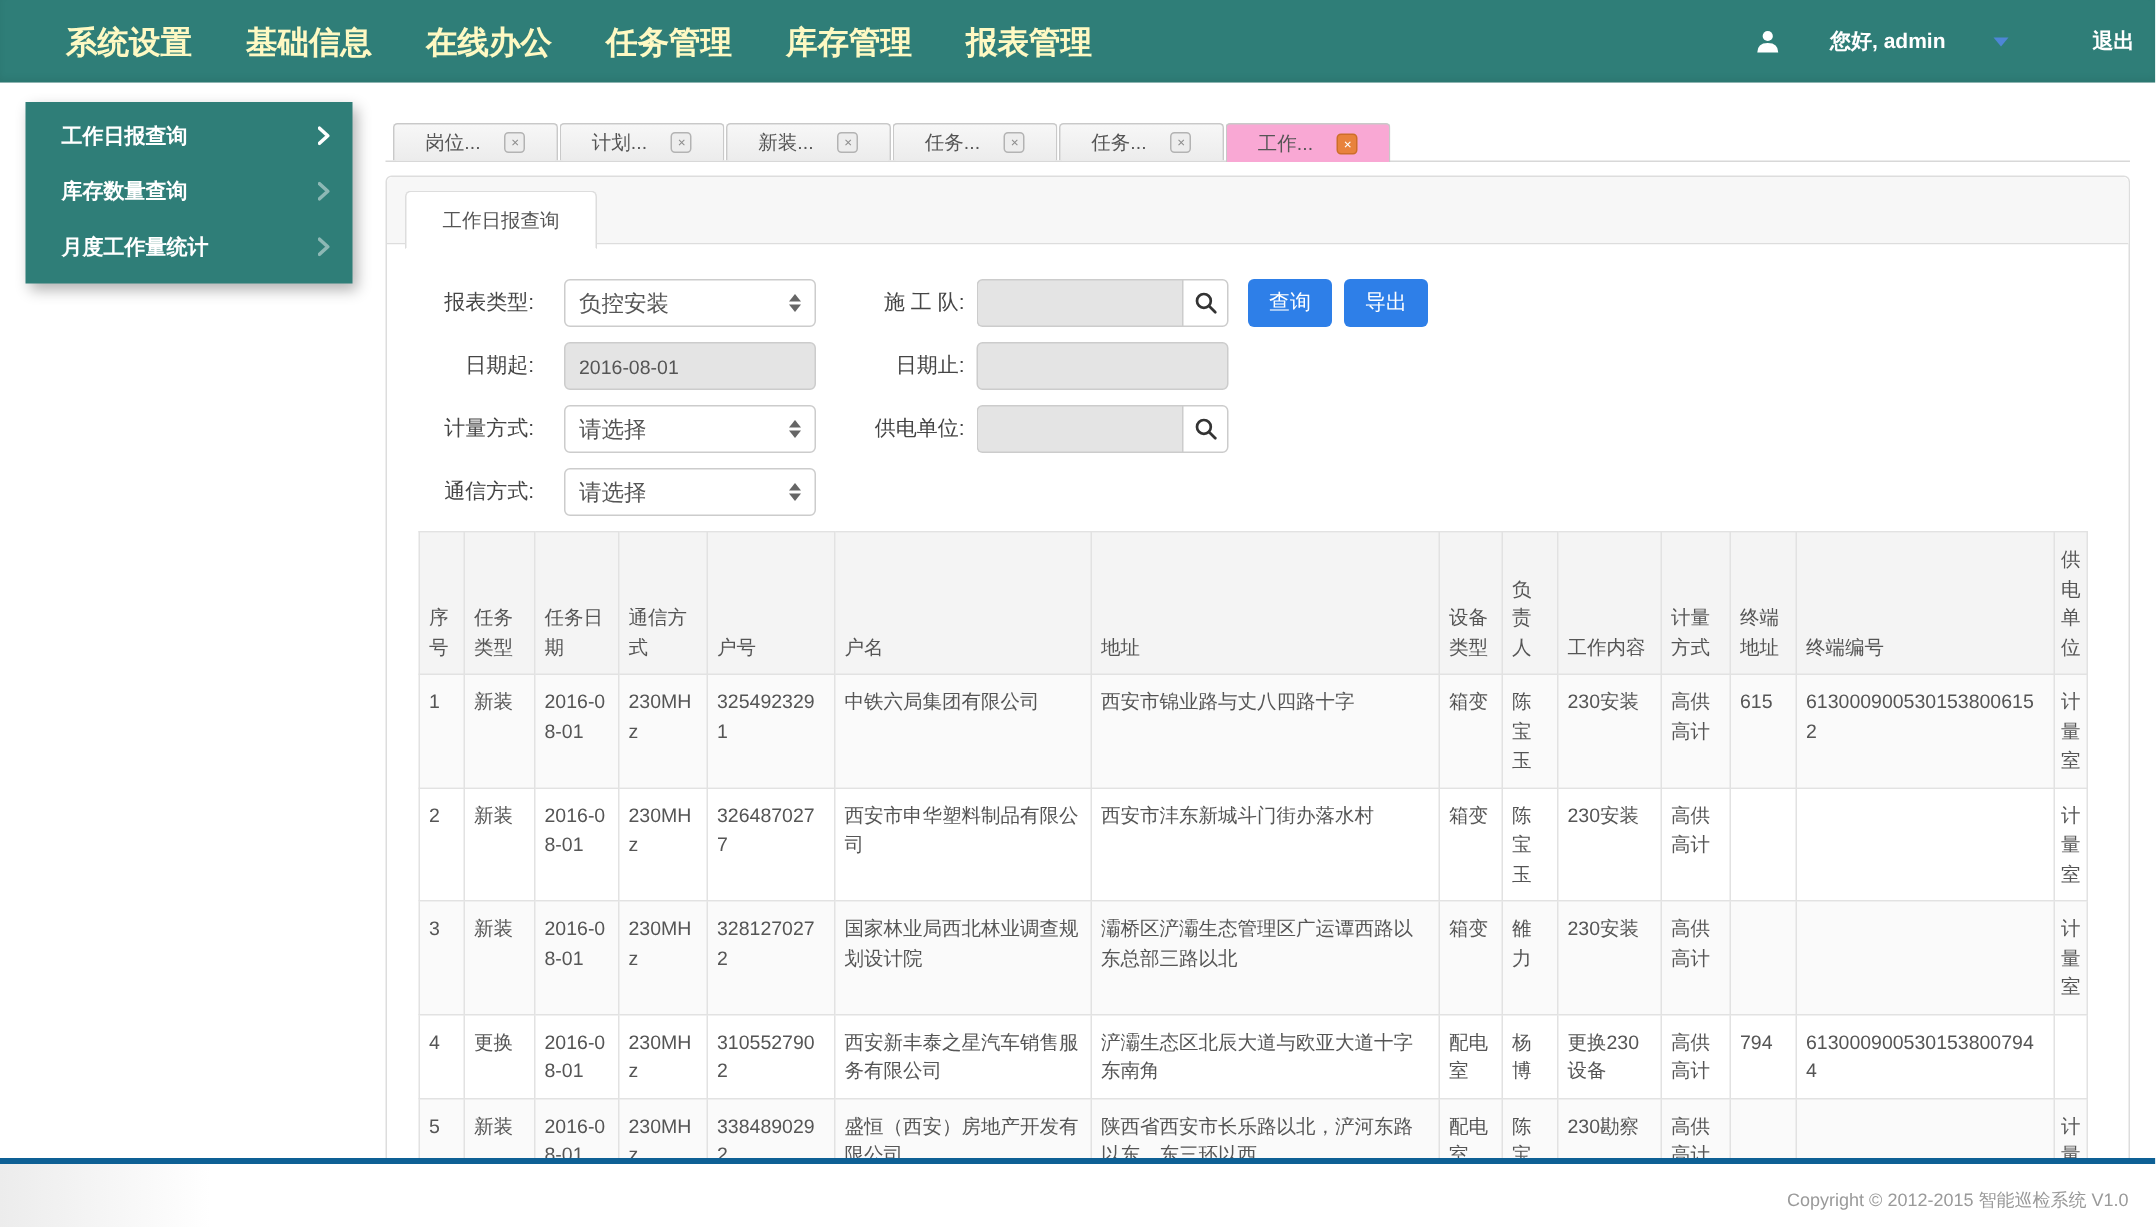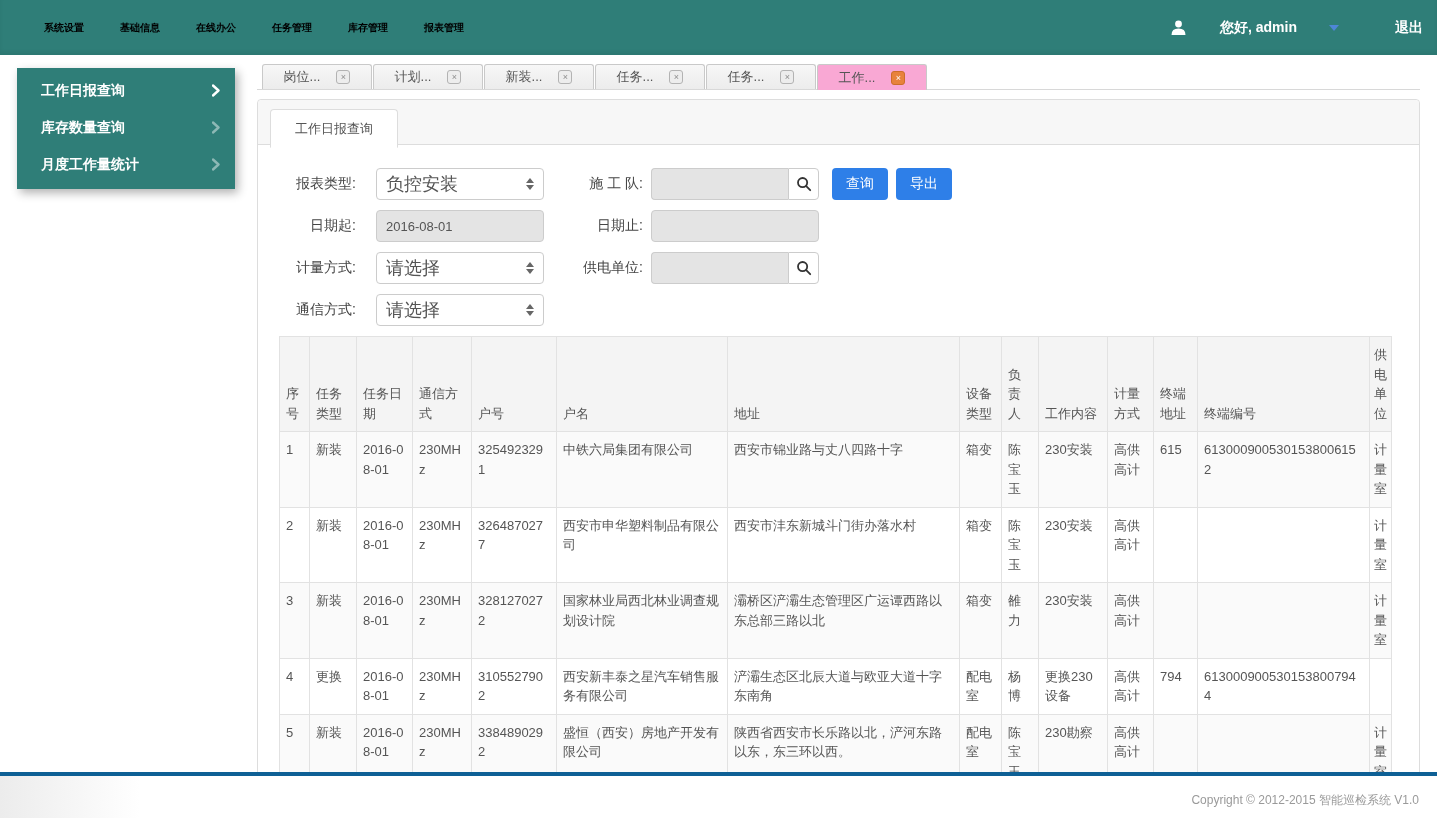--- a/index.html
+++ b/index.html
@@ -10,37 +10,37 @@
   
   .topbar { position:absolute; top:0; left:0; right:0; height:55px; background:#2f7e78;
             display:flex; align-items:center; padding:0 14px; z-index:10;
             box-shadow: inset 0 -3px 4px rgba(0,0,0,.06); }
   .brand { display:flex; align-items:center; gap:7px; }
   .brand-text { line-height:1; color:#86c9bf; text-align:center; }
   .brand-cn { font-size:15px; font-weight:bold; letter-spacing:1px; }
   .brand-en { font-size:7px; letter-spacing:2px; margin-top:2px; }
   .app-title { color:#d9f1ed; font-size:27px; font-weight:bold; letter-spacing:2px; margin-left:8px; }
   .topmenu { display:flex; gap:36px; margin-left:30px; }
-  .menu-item { color:#000000; font-size:10px; font-weight:bold; cursor:pointer; white-space:nowrap; }
+  .menu-item { color:#fef9c3; font-size:21px; font-weight:bold; cursor:pointer; white-space:nowrap; }
   .top-right { margin-left:auto; display:flex; align-items:center; color:#fff;gap:26px; }
   .greeting { font-size:14px; font-weight:bold; margin-left:7px; }
   .caret-down { width:0; height:0; border-left:5px solid transparent; border-right:5px solid transparent;
                 border-top:6px solid #4e86d6; margin-left:6px; }
   .logout { font-size:14px; font-weight:bold; margin-left:30px; cursor:pointer; }
 
   
   .sidebar { position:absolute; left:17px; top:68px; width:218px; background:#2f7e78;
              padding:4px 0 6px; box-shadow:3px 4px 9px rgba(0,0,0,.30); z-index:6; }
   .side-item { height:37px; display:flex; align-items:center; padding:0 15px 0 24px;
                color:#fff; font-size:14px; font-weight:bold; cursor:pointer; }
   .side-item .chev { margin-left:auto; opacity:.45; display:flex; align-items:center; }
   .side-item.active .chev { opacity:1; }
 
   
-  .main { position:absolute; left:257px; top:64px; width:1163px; z-index:2; }
+  .main { position:absolute; left:257px; top:82px; width:1163px; z-index:2; }
 
   .tabstrip { display:flex; height:26px; padding-left:5px; border-bottom:1px solid #d8d8d8; }
   .tab { width:110px; display:flex; align-items:center; justify-content:center; gap:16px;
          background:linear-gradient(#f7f7f7,#ececec); border:1px solid #c9c9c9; border-bottom:none;
          border-radius:3px 3px 0 0; font-size:13px; color:#555; margin-right:1px; cursor:pointer; }
   .tab-close { width:14px; height:14px; border:1px solid #b3b3b3; background:#ededed; color:#8d8d8d;
                border-radius:3px; font-size:9px; line-height:12px; text-align:center; cursor:pointer; }
   .tab.active { background:#f9a8d4; margin-bottom:-1px; border-color:#c9c9c9; }
   .tab.active .tab-close { background:#e8823c; border-color:#cd6e29; color:#fff; }
 
@@ -51,21 +51,21 @@
             border-radius:4px 4px 0 0; padding:10px 24px 9px; font-size:13px; color:#555;
             position:relative; top:1px; cursor:default; }
   .panel-body { padding-top:23px; }
 
   
   .form-row { display:flex; align-items:center; height:32px; margin:0 0 10px 23px; }
   .f-label { width:75px; text-align:right; font-size:14px; color:#454545; white-space:nowrap; }
   .f-gap { width:20px; }
   .f-label2 { width:107px; text-align:right; padding-right:8px; font-size:14px; color:#454545; white-space:nowrap; }
   .select-box { width:168px; height:32px; border:1px solid #ccc; border-radius:4px; background:#fff;
-                display:flex; align-items:center; padding:0 9px; font-size:18px; color:#555; cursor:pointer; }
+                display:flex; align-items:center; padding:0 9px; font-size:15px; color:#555; cursor:pointer; }
   .spinner { margin-left:auto; display:flex; flex-direction:column; gap:2px; align-items:center; }
   .tri-up { width:0; height:0; border-left:4px solid transparent; border-right:4px solid transparent;
             border-bottom:5px solid #666; }
   .tri-down { width:0; height:0; border-left:4px solid transparent; border-right:4px solid transparent;
               border-top:5px solid #666; }
   .gray-input { width:168px; height:32px; background:#e4e4e4; border:1px solid #ccc; border-radius:4px;
                 padding:0 9px; font-size:13px; color:#555; font-family:inherit; outline:none; }
   .input-group { display:flex; width:168px; height:32px; }
   .ig-field { flex:1; min-width:0; background:#e4e4e4; border:1px solid #ccc; border-right:none;
               border-radius:4px 0 0 4px; padding:0 9px; font-size:13px; color:#555; font-family:inherit; outline:none; }

